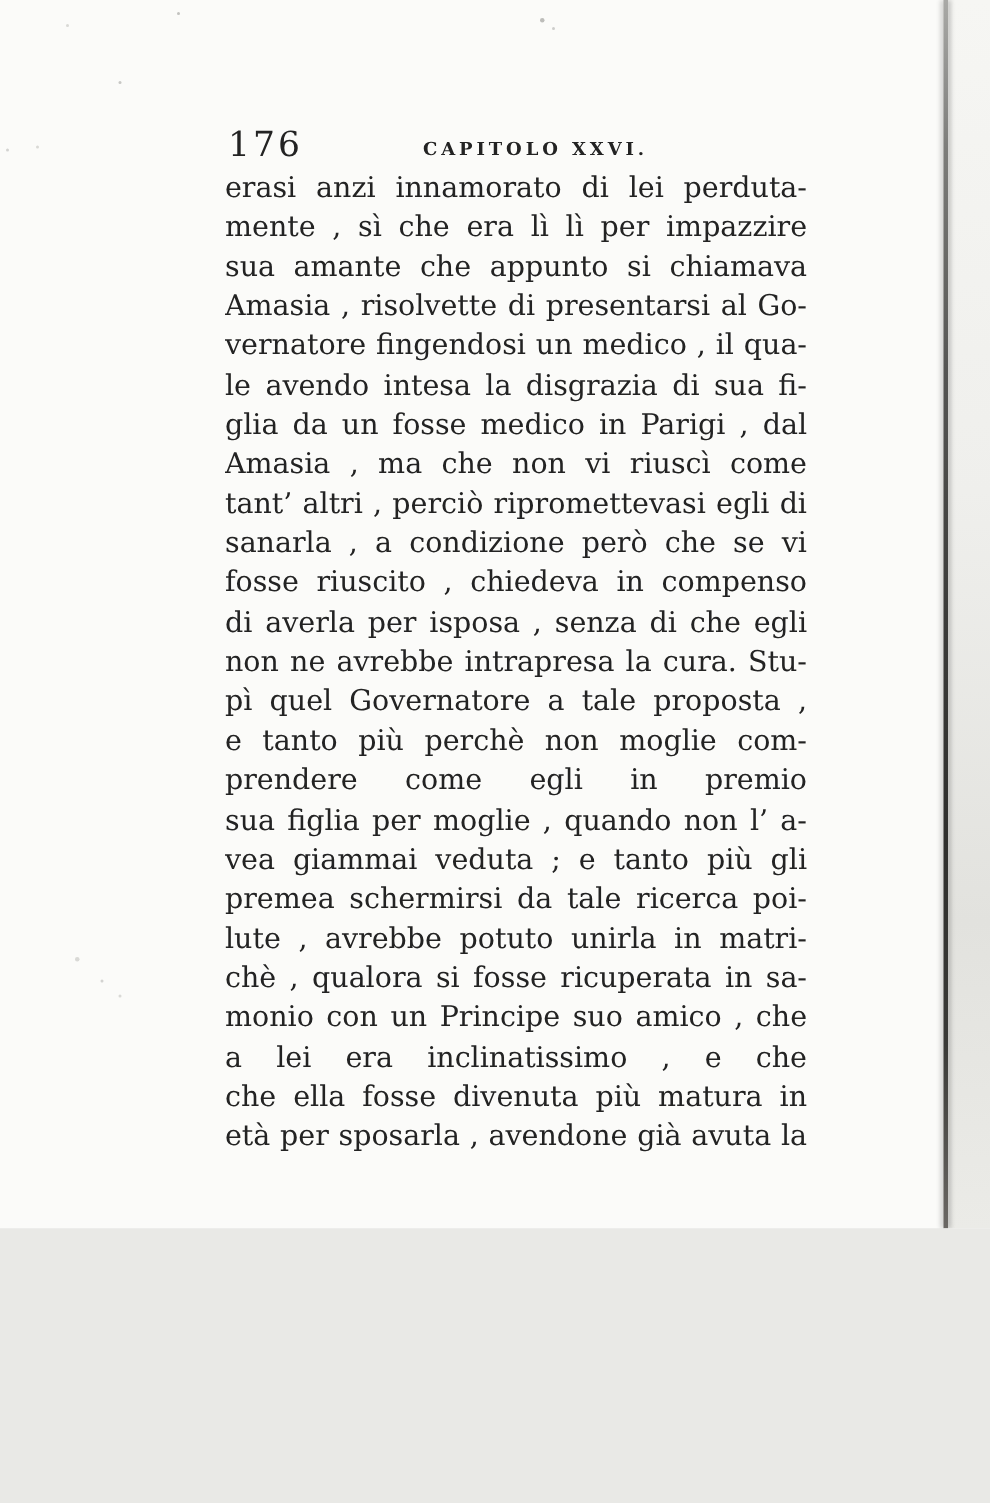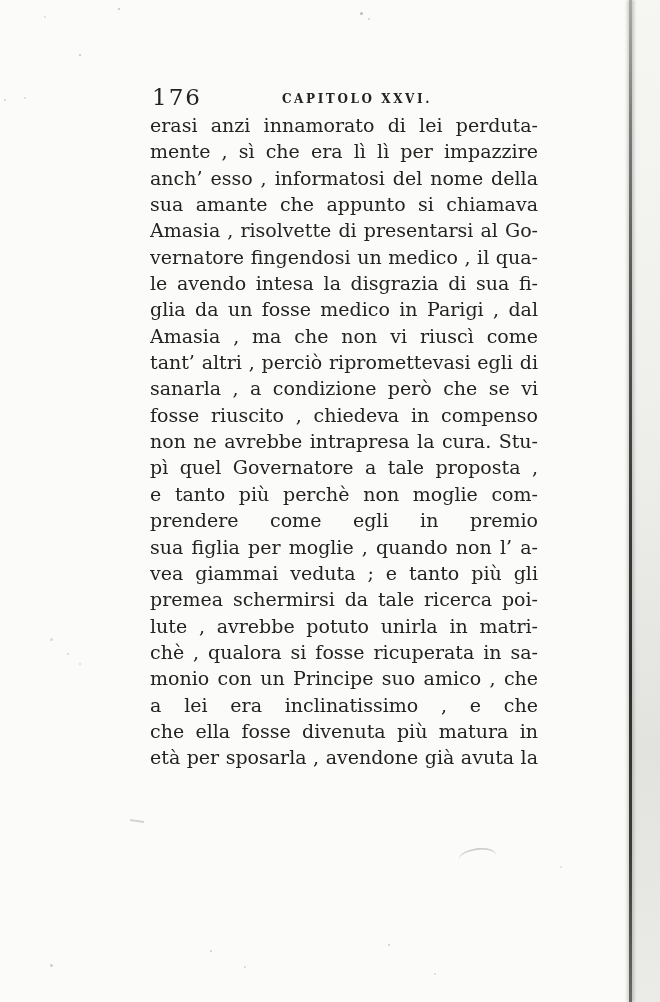--- a/index.html
+++ b/index.html
@@ -1,18 +1,18 @@
 <!DOCTYPE html>
 <html style="--paper: #fbfbf9; --ink: #232323; --edge_line: #3c3c3a;"><head>
 <meta charset="utf-8">
 <style>
   html,body{margin:0;padding:0;background:#e9e9e6;}
   .scan{
     position:relative;
-    width:660px;height:1002px;
+    width:660px;height:819px;
     background:var(--paper,#fbfbf9);
     overflow:hidden;
     font-family:"DejaVu Serif","Liberation Serif",serif;
   }
   
   .edge-shade{
     position:absolute;top:0;right:0;width:28px;height:100%;
     background:linear-gradient(to bottom,#f6f6f3 0%,#efefec 40%,#e3e3df 75%,#ececе8 100%);
     background:linear-gradient(to bottom,#f6f6f3 0%,#efefec 40%,#e2e2de 75%,#ebebe7 100%);
   }
@@ -67,30 +67,30 @@
   <div class="edge-line"></div>
 
   <div class="header">
     <span class="pagenum">176</span>
     <span class="chapter">CAPITOLO XXVI.</span>
   </div>
 
   <div class="body-text">
       <div class="text-line">erasi anzi innamorato di lei perduta-</div>
       <div class="text-line">mente , sì che era lì lì per impazzire</div>
-      <div class="text-line">anch’ esso , informatosi del nome della</div>
       <div class="text-line">sua amante che appunto si chiamava</div>
       <div class="text-line">Amasia , risolvette di presentarsi al Go-</div>
       <div class="text-line">vernatore fingendosi un medico , il qua-</div>
       <div class="text-line">le avendo intesa la disgrazia di sua fi-</div>
       <div class="text-line">glia da un fosse medico in Parigi , dal</div>
       <div class="text-line">Amasia , ma che non vi riuscì come</div>
       <div class="text-line">tant’ altri , perciò ripromettevasi egli di</div>
       <div class="text-line">sanarla , a condizione però che se vi</div>
       <div class="text-line">fosse riuscito , chiedeva in compenso</div>
+      <div class="text-line">di averla per isposa , senza di che egli</div>
       <div class="text-line">non ne avrebbe intrapresa la cura. Stu-</div>
       <div class="text-line">pì quel Governatore a tale proposta ,</div>
       <div class="text-line">e tanto più perchè non moglie com-</div>
       <div class="text-line">prendere come egli in premio ricercasse</div>
       <div class="text-line">sua figlia per moglie , quando non l’ a-</div>
       <div class="text-line">vea giammai veduta ; e tanto più gli</div>
       <div class="text-line">premea schermirsi da tale ricerca poi-</div>
       <div class="text-line">lute , avrebbe potuto unirla in matri-</div>
       <div class="text-line">chè , qualora si fosse ricuperata in sa-</div>
       <div class="text-line">monio con un Principe suo amico , che</div>

